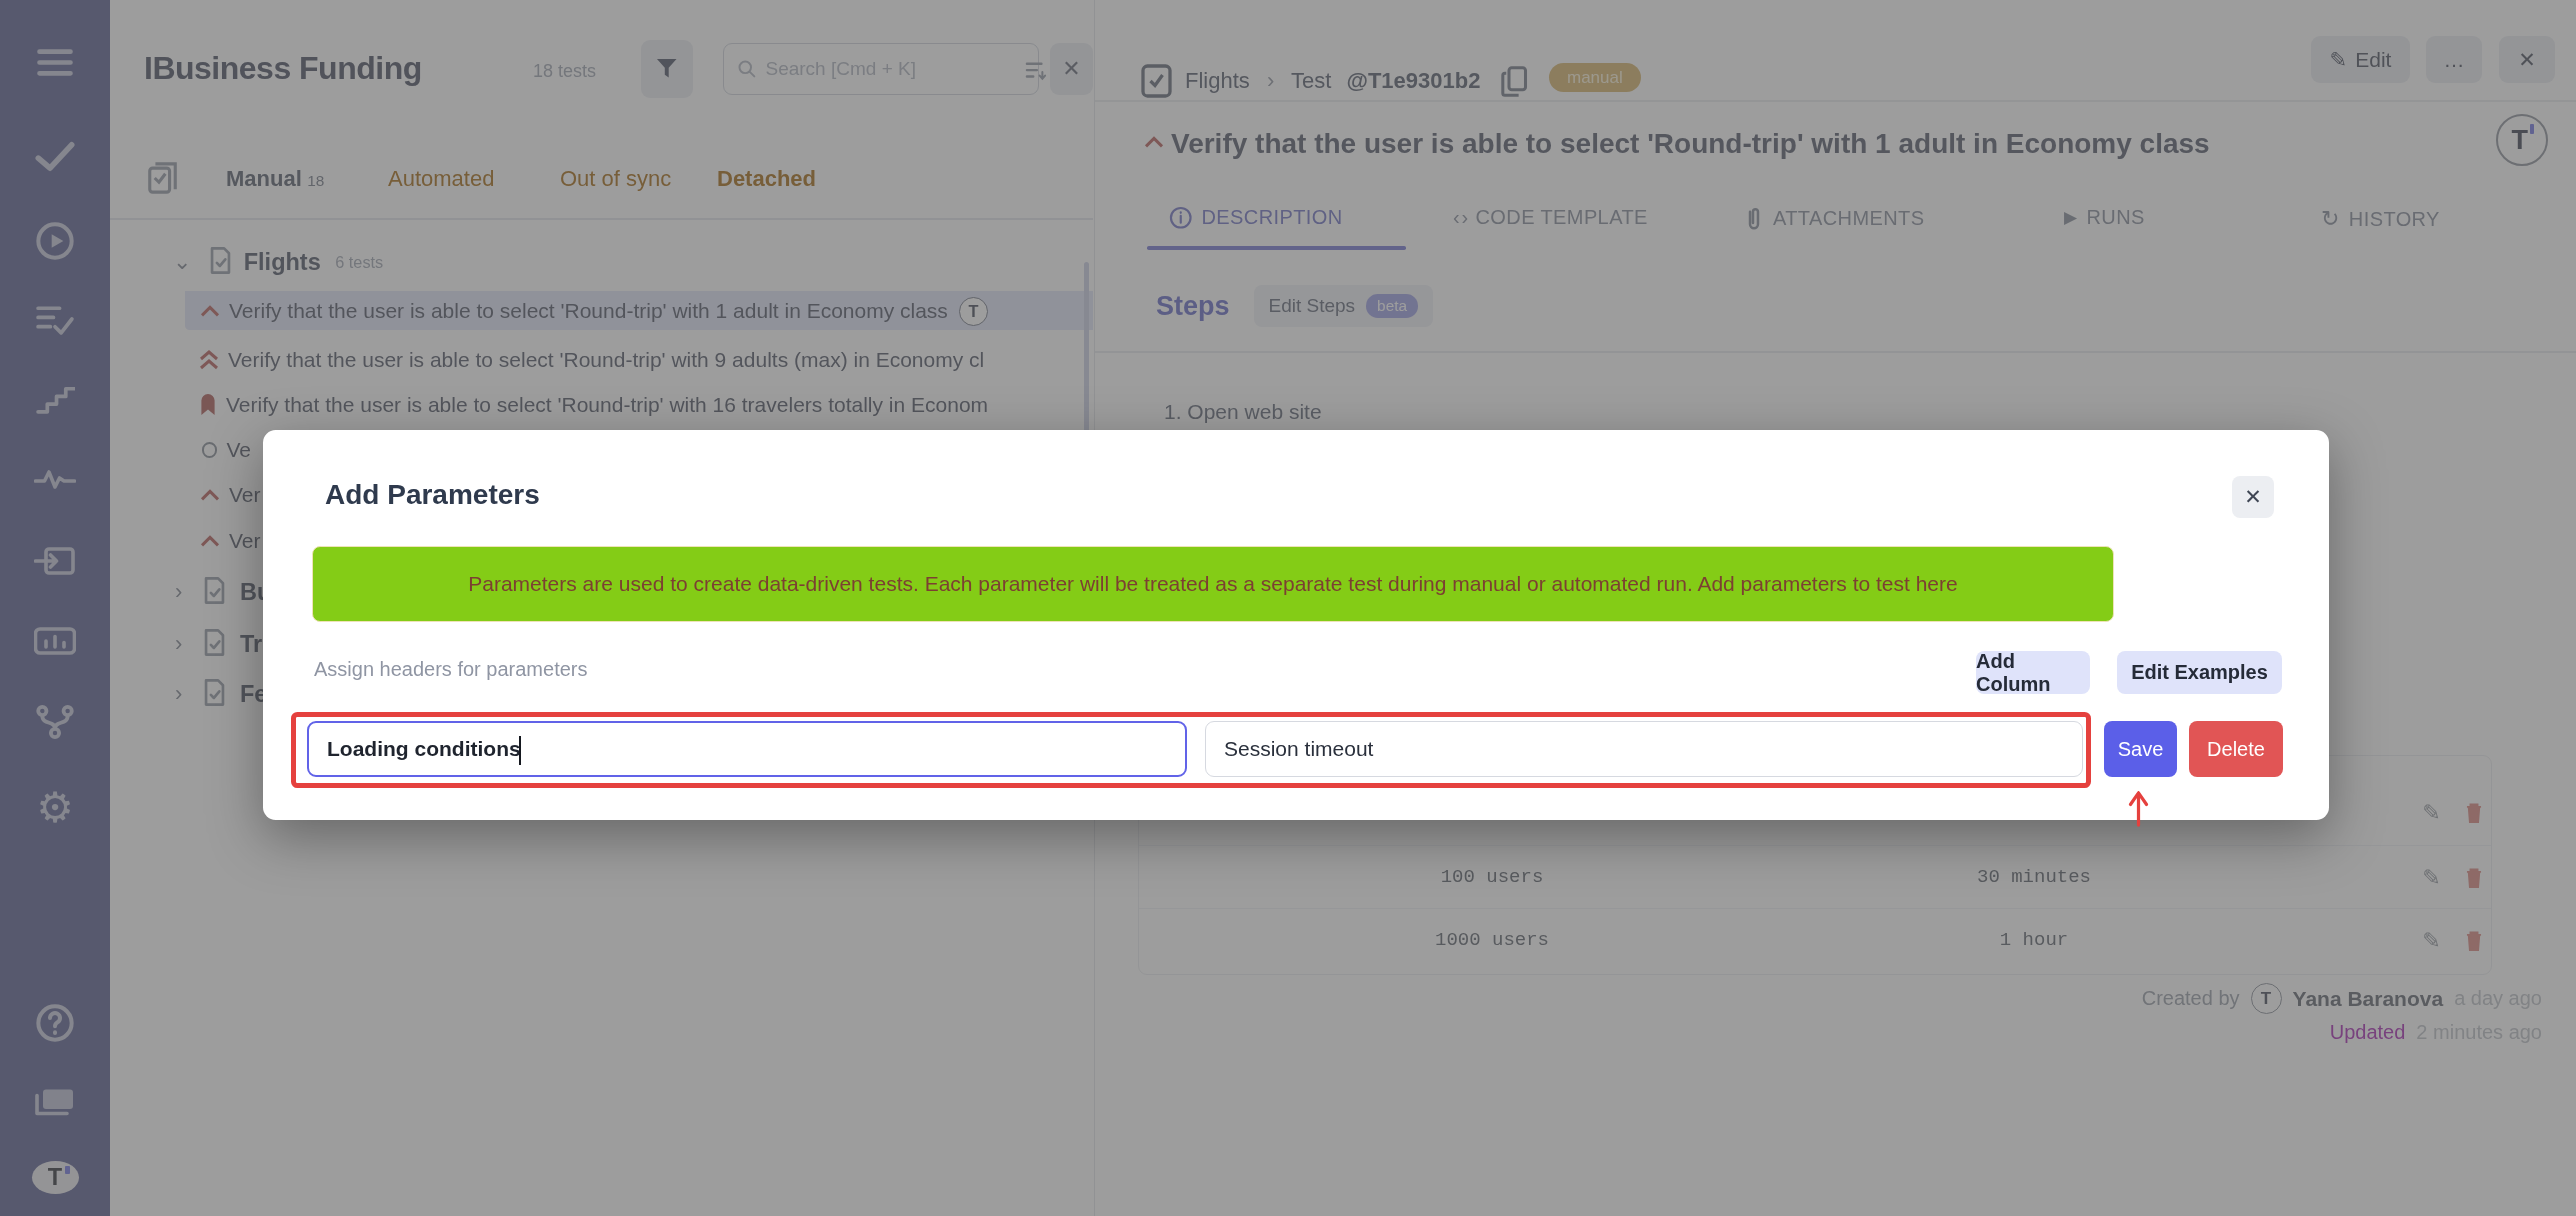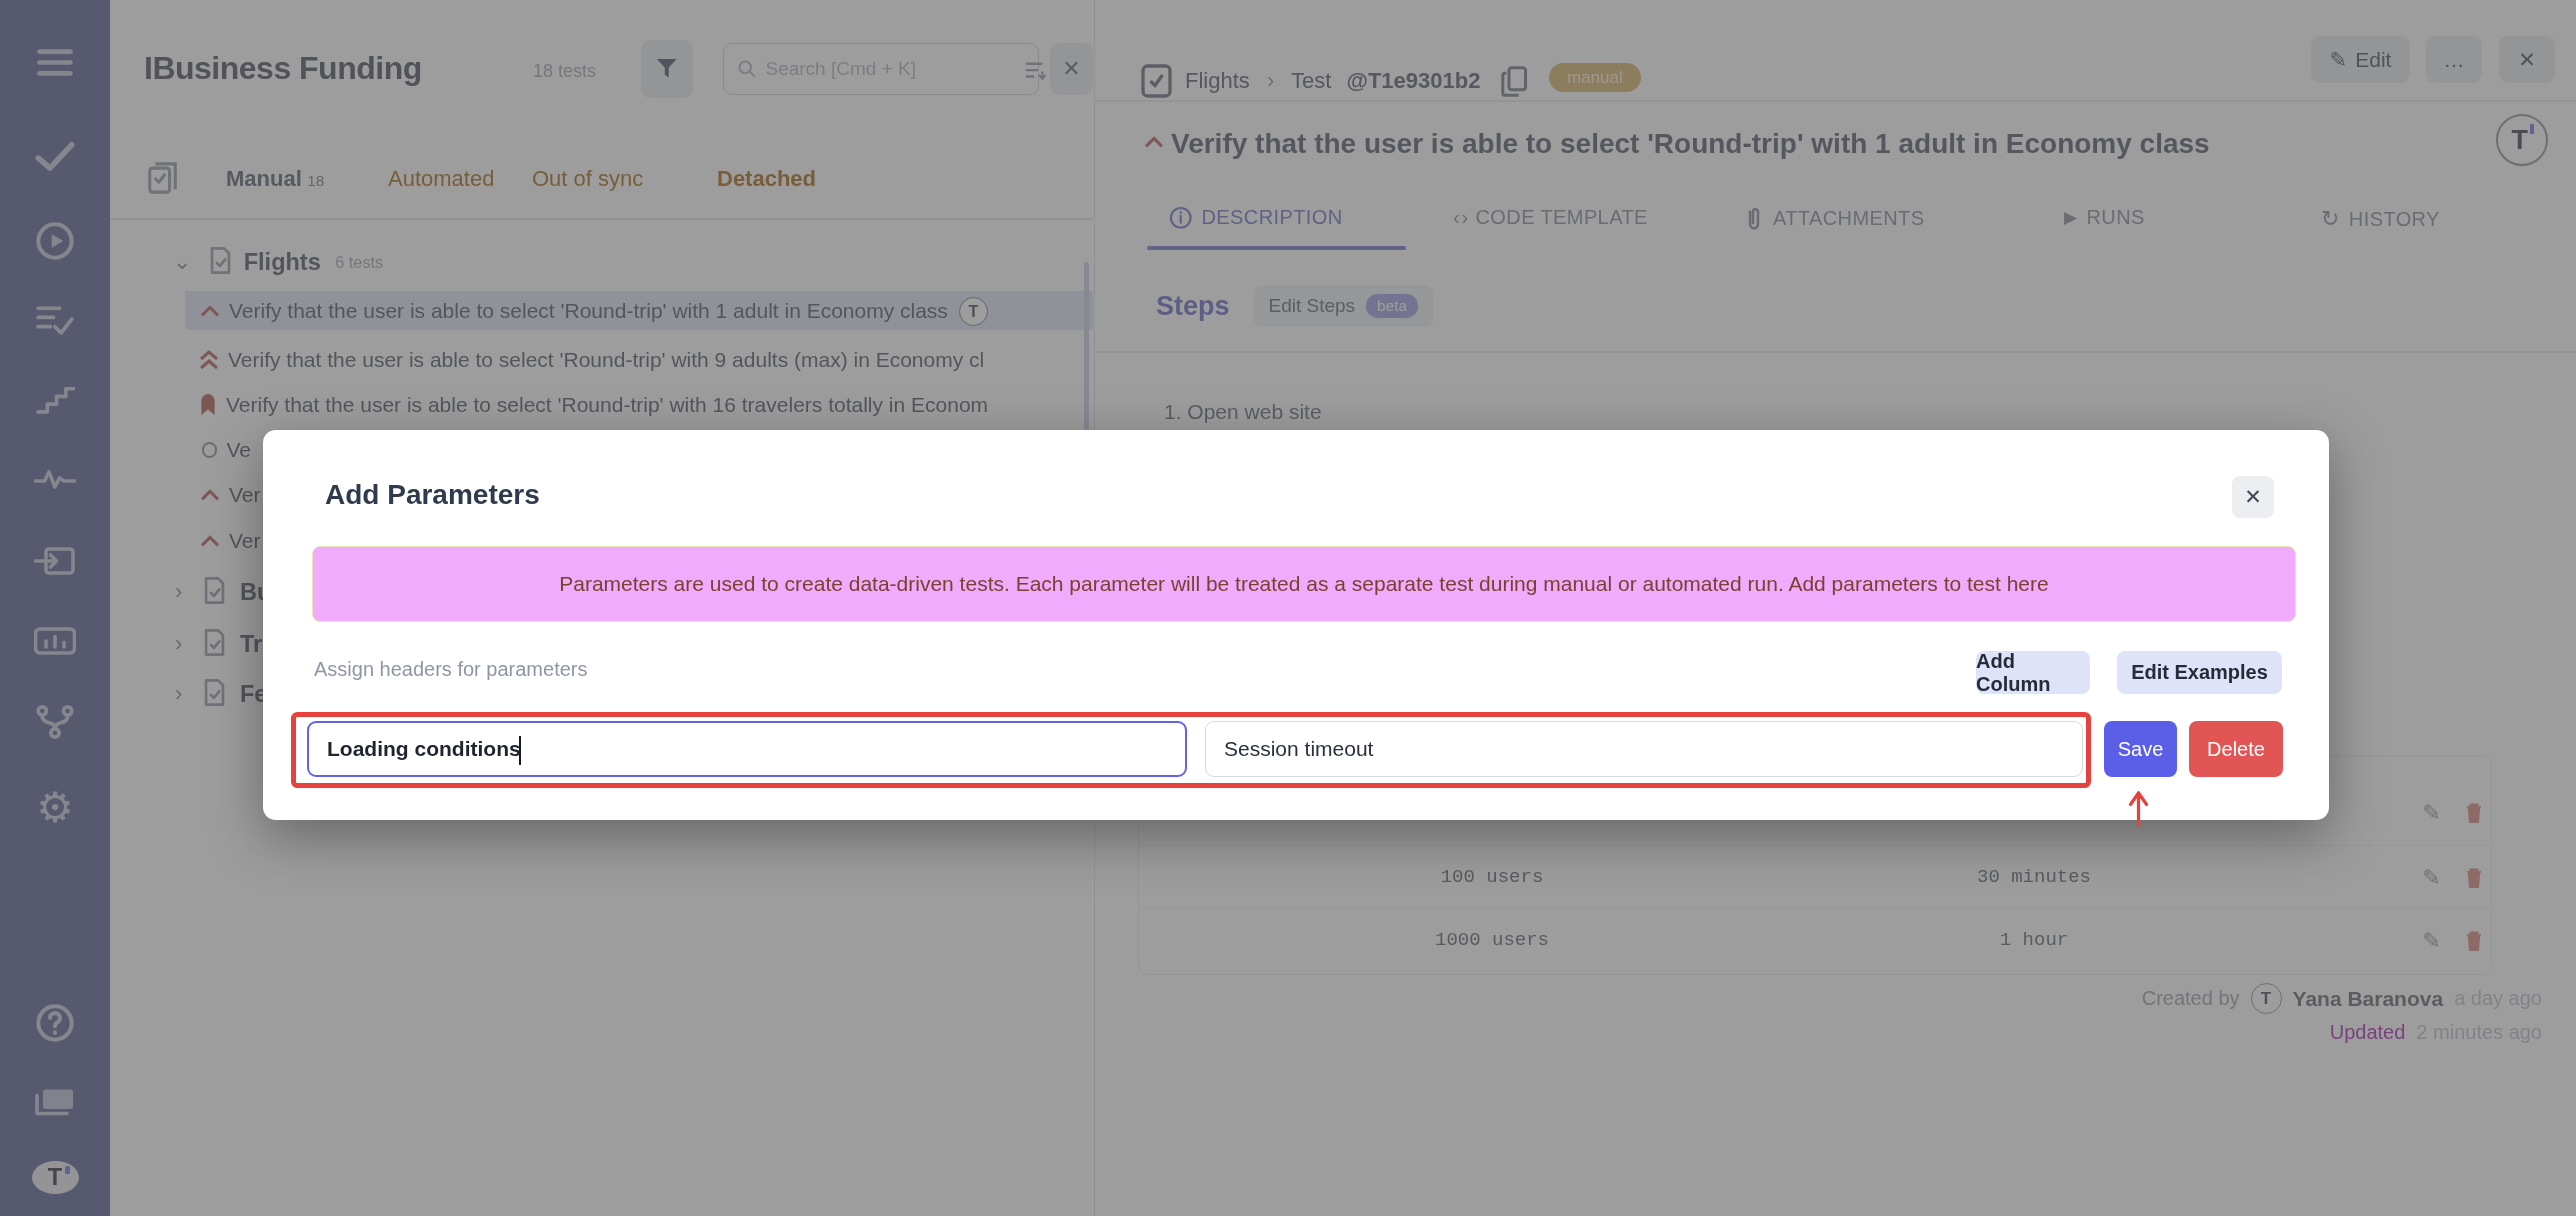--- a/index.html
+++ b/index.html
@@ -60,21 +60,21 @@
   .meta-gray { color:#9298a3; font-size:20px; }
   .meta-dark { color:#575d68; font-size:21px; font-weight:600; }
   .meta-light { color:#b9bdc4; font-size:20px; }
   .t-avatar { width:31px; height:31px; border:1.8px solid #858b95; border-radius:50%; display:flex; align-items:center; justify-content:center; font-size:17px; font-weight:700; color:#3a4050; background:#fff; }
 
   
   .backdrop { position:absolute; inset:0; background:rgba(92,92,92,0.6); z-index:50; }
   .modal { position:absolute; left:263px; top:430px; width:2066px; height:390px; background:#fff; border-radius:12.7px; box-shadow:0 16.3px 54px rgba(0,0,0,0.35); z-index:60; }
   .modal-title { position:absolute; left:62px; top:49px; font-size:28px; font-weight:700; color:#2f3a4d; }
   .modal-close { position:absolute; left:1969px; top:46px; width:42px; height:42px; background:#eceef2; border-radius:8.1px; display:flex; align-items:center; justify-content:center; font-size:21px; color:#3f4654; }
-  .info-box { position:absolute; left:49px; top:116px; width:1984px; height:76px; background:#f0abfc; border:1.8px solid #eee3b8; border-radius:8.1px; display:flex; align-items:center; justify-content:center; }
+  .info-box { position:absolute; left:49px; top:116px; width:1802px; height:76px; background:#84cc16; border:1.8px solid #eee3b8; border-radius:8.1px; display:flex; align-items:center; justify-content:center; }
   .info-box span { font-size:21px; color:#7c4032; }
   .assign-lbl { position:absolute; left:51px; top:228px; font-size:20px; color:#8f95a3; }
   .lav-btn { position:absolute; top:221px; height:43px; background:#dfe3fa; border-radius:8.1px; display:flex; align-items:center; justify-content:center; font-size:20px; font-weight:600; color:#252b38; }
   .param-input { position:absolute; top:291px; height:56px; border-radius:9px; background:#fff; display:flex; align-items:center; padding:0 18px; }
   .param-input input { border:none; outline:none; width:100%; font-size:21px; font-weight:600; color:#1f242e; font-family:"Liberation Sans",sans-serif; background:transparent; }
   .p1 { left:44px; width:880px; border:2.7px solid #6163e8; }
   .p2 { left:942px; width:878px; border:1.8px solid #d6d9e0; }
   .p2 input { font-weight:400; color:#2a303c; }
   .text-cursor { position:absolute; left:210px; top:12.7px; width:1.8px; height:29px; background:#15181f; }
   .save-btn { position:absolute; left:1841px; top:291px; width:73px; height:56px; background:#5b5fe8; color:#fff; font-size:20px; border-radius:8.1px; display:flex; align-items:center; justify-content:center; }
@@ -194,21 +194,21 @@
       <svg width="33" height="34" viewBox="0 0 22 24">
           <path d="M6 2 h14 v18" fill="none" stroke="#8d93a0" stroke-width="2.2"></path>
           <rect x="2" y="5" width="14" height="17" rx="2" fill="none" stroke="#8d93a0" stroke-width="2.2"></rect>
           <polyline points="5.5,12 8.5,15 13,9" fill="none" stroke="#8d93a0" stroke-width="2.2"></polyline>
         </svg>
     </div>
     <div class="abs lp-tab active" style="left:116px; top:166px;">
       <span>Manual</span><span class="tab-count">18</span>
     </div>
     <div class="abs lp-tab" style="left:278px; top:166px;">Automated</div>
-    <div class="abs lp-tab" style="left:422px; top:166px;">Out of sync</div>
+    <div class="abs lp-tab" style="left:450px; top:166px;">Out of sync</div>
     <div class="abs lp-tab" style="left:607px; top:166px;font-weight:bold;">Detached</div>
     <div class="abs" style="left:0; top:218px; width:983px; height:1.8px; background:#e2e4ea;"></div>
 
     <div class="tree-row" style="top:242px;">
       <span class="chev" style="margin-left:63px;">⌄</span>
       <span class="doc-ic" style="margin-left:16.3px;">
         <svg width="25" height="29" viewBox="0 0 20 24">
             <path d="M3 2 h10 l4 4 v16 h-14 z"></path>
             <polyline points="7,14 9.5,16.5 14,11"></polyline>
           </svg>

